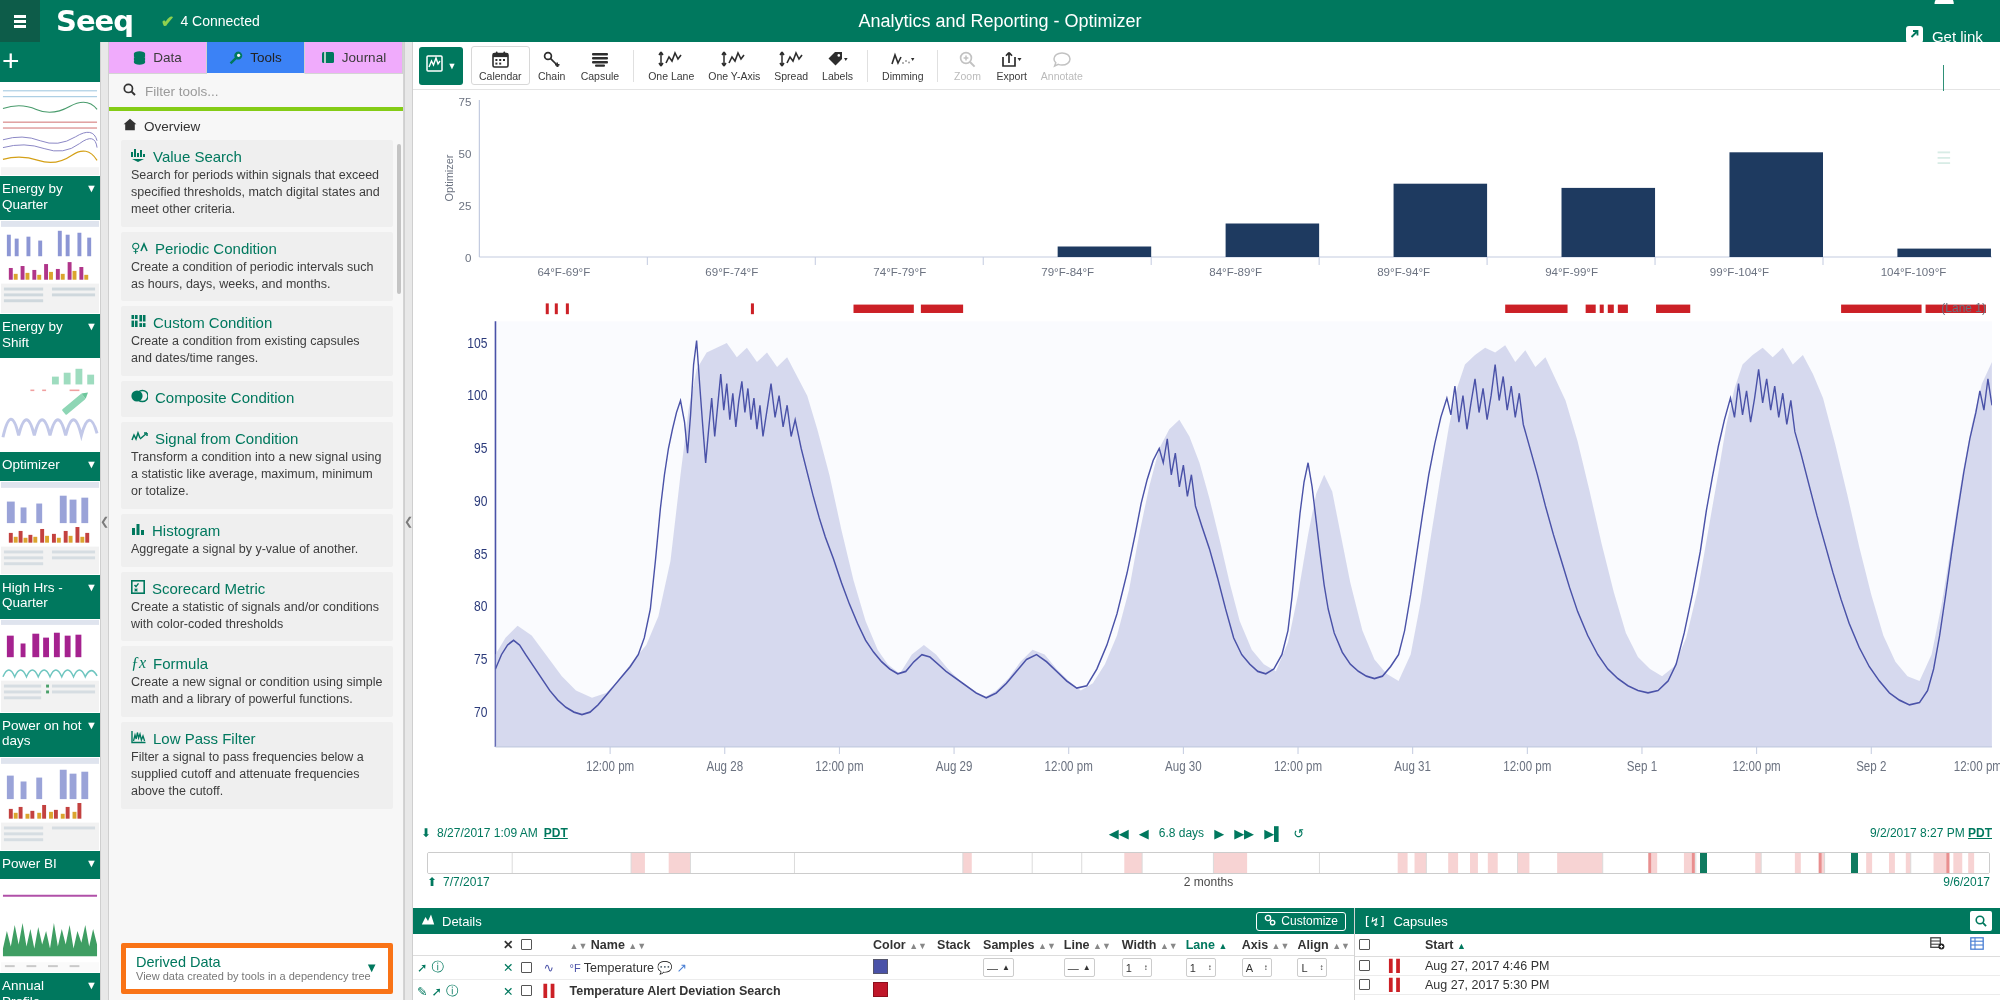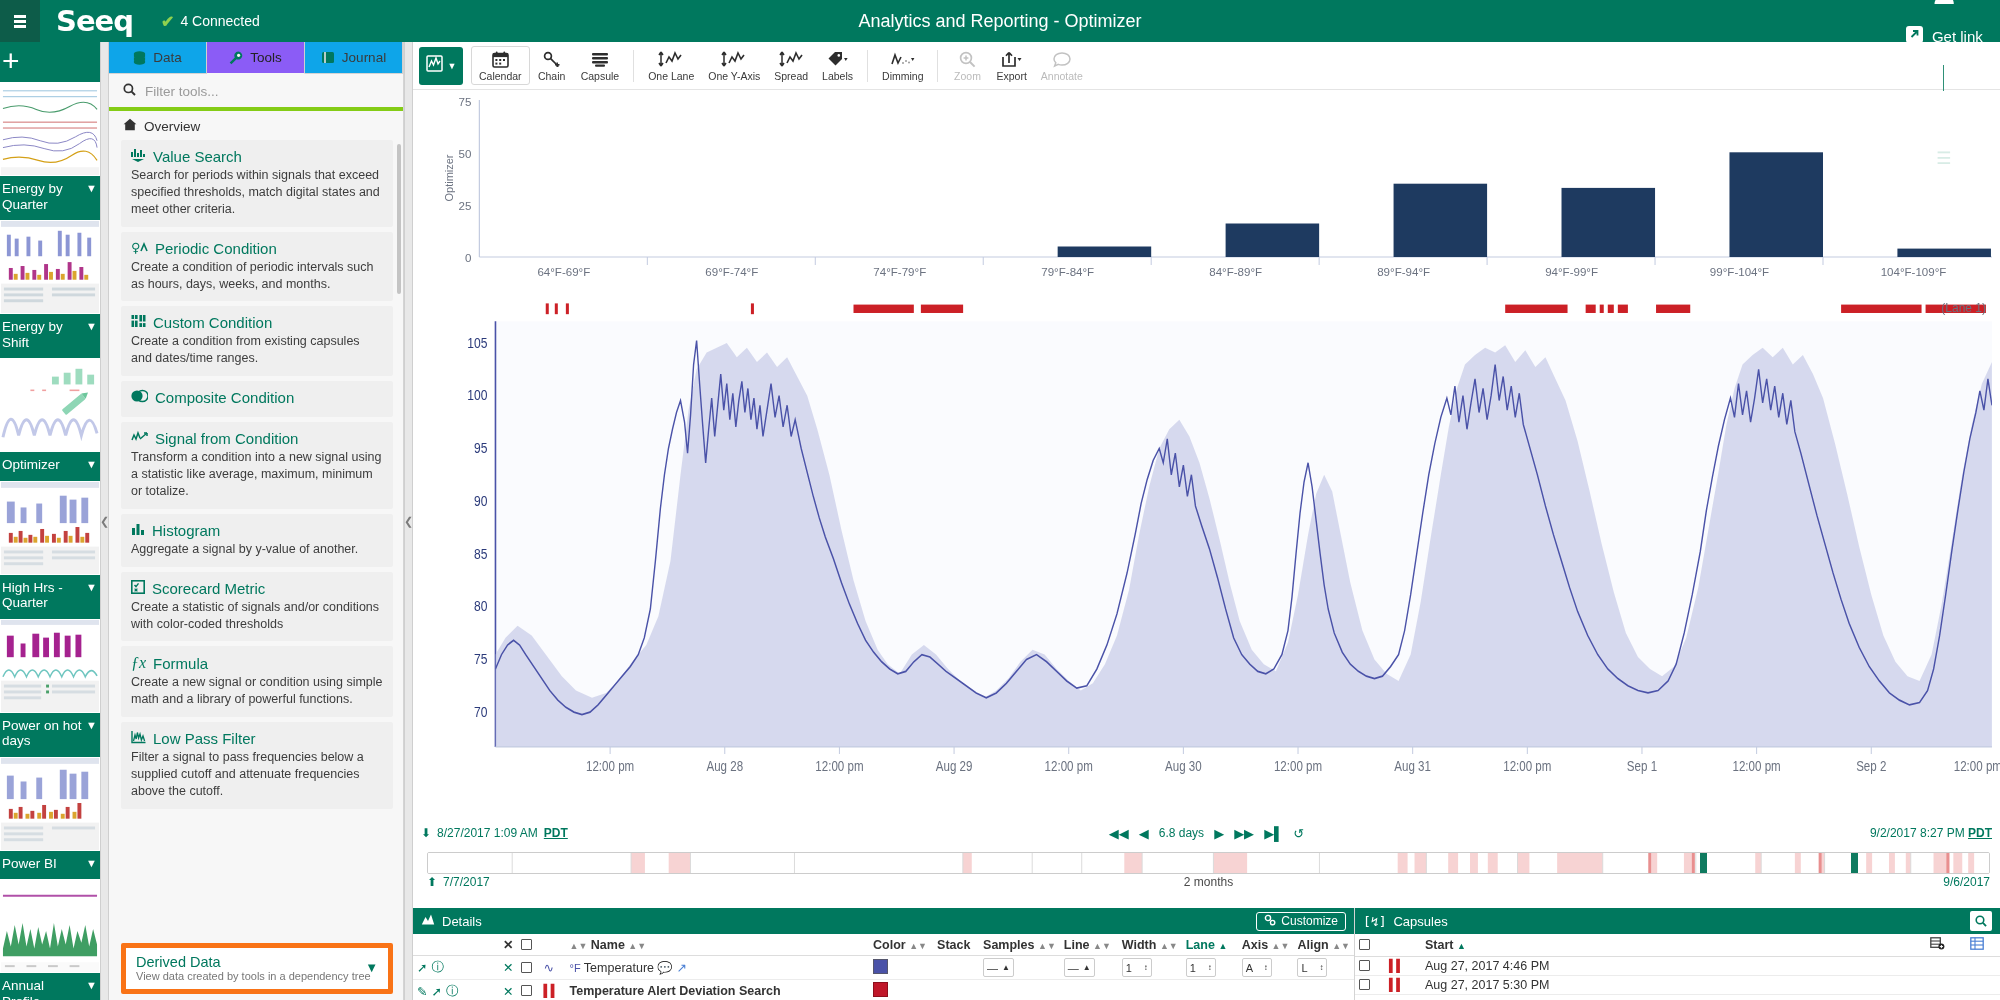--- a/index.html
+++ b/index.html
@@ -73,24 +73,24 @@
   }
 
   
   .toolspanel {
     width:295px; flex:0 0 295px; background:#f7f7f7; display:flex; flex-direction:column;
     border-right:1px solid #d4d4d4; min-height:0;
   }
   .tabs { display:flex; height:32px; background:#e3e3e3; flex:0 0 32px;}
   .tab {
     flex:1; display:flex; align-items:center; justify-content:center; gap:7px;
-    font-size:13.5px; color:#3b3b3b; background:#0ea5e9; cursor:pointer;
+    font-size:13.5px; color:#3b3b3b; background:#f0abfc; cursor:pointer;
     border-right:1px solid #d0d0d0; border-bottom:1px solid #d4d4d4;
   }
-  .tab.active { background:#8b5cf6; border-bottom:1px solid #f7f7f7; color:#222; }
+  .tab.active { background:#3b82f6; border-bottom:1px solid #f7f7f7; color:#222; }
   .tab .ic { color:#00785e; display:flex; }
   .filterbar {
     display:flex; align-items:center; gap:9px; padding:9px 12px 8px 14px;
     border-bottom:4px solid #84cc16;
   }
   .filterbar input {
     border:none; background:transparent; outline:none; font-size:13.5px; color:#555;
     font-family:"Liberation Sans",sans-serif; width:100%;
   }
   .filterbar input::placeholder{ color:#9a9a9a; }

